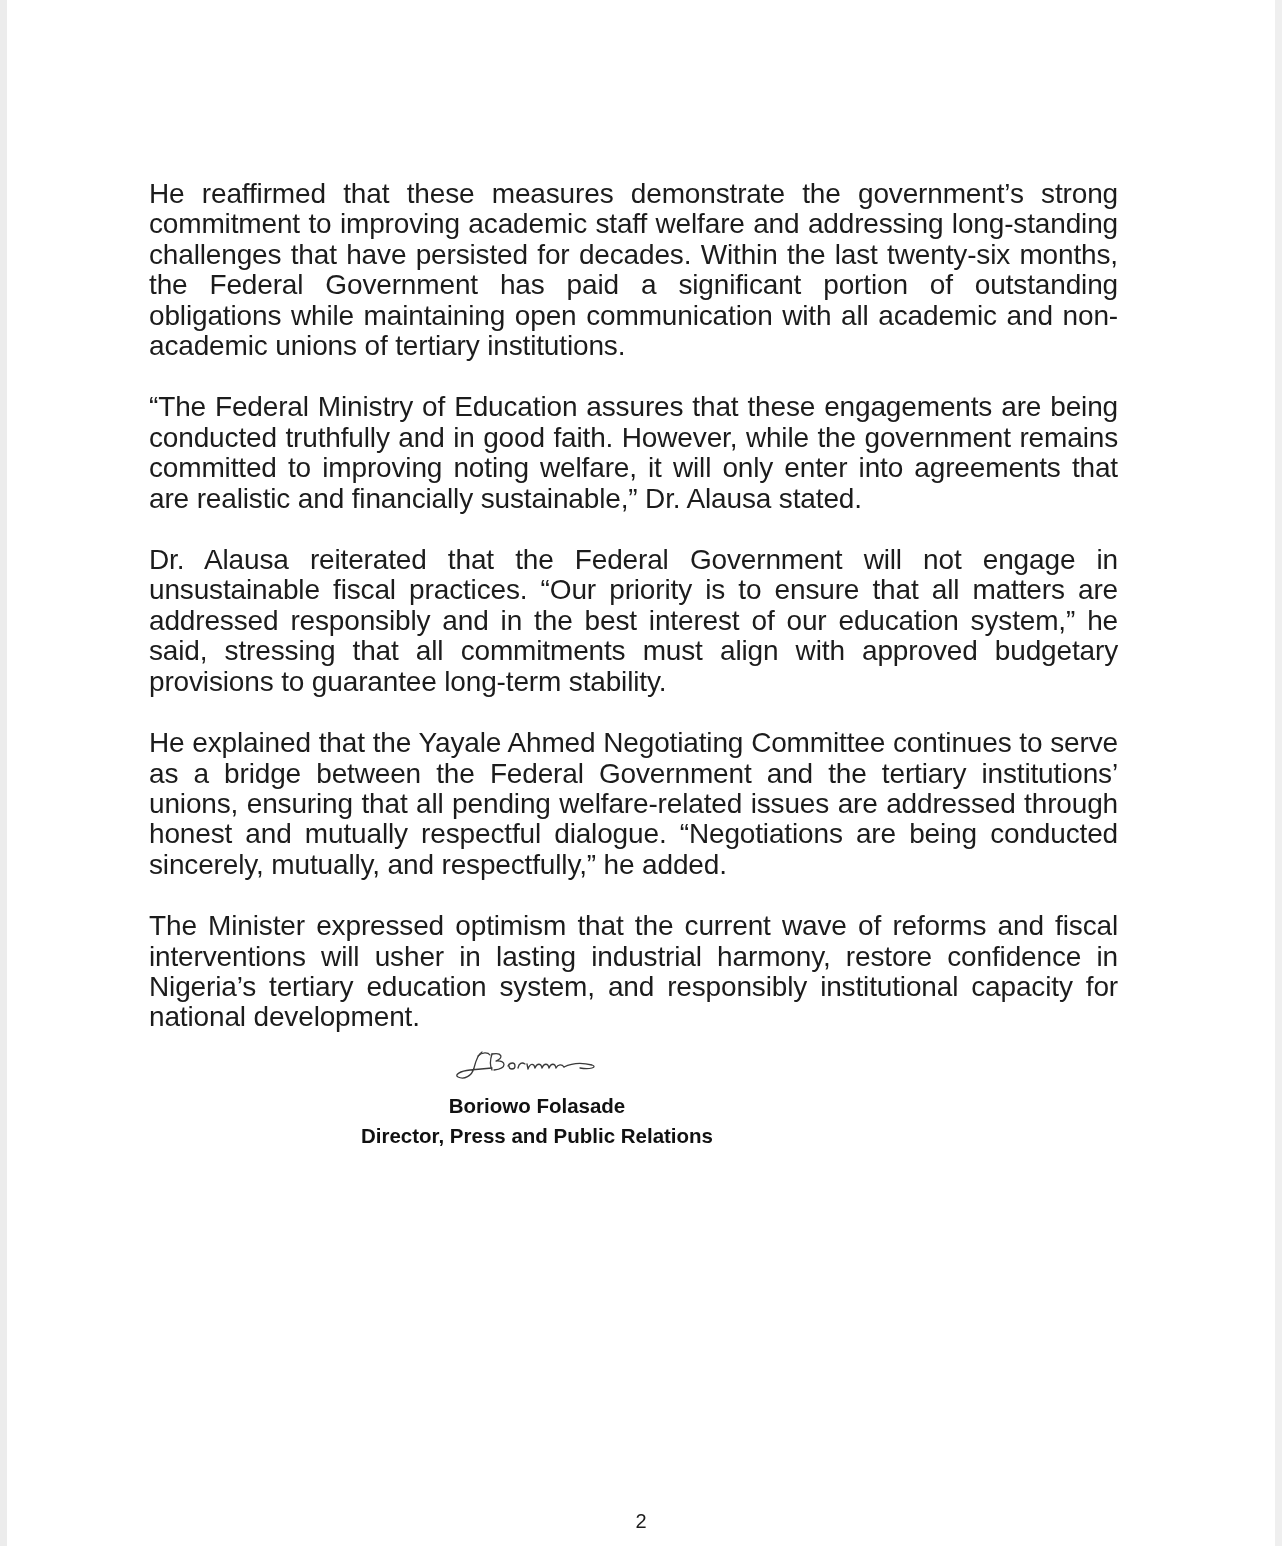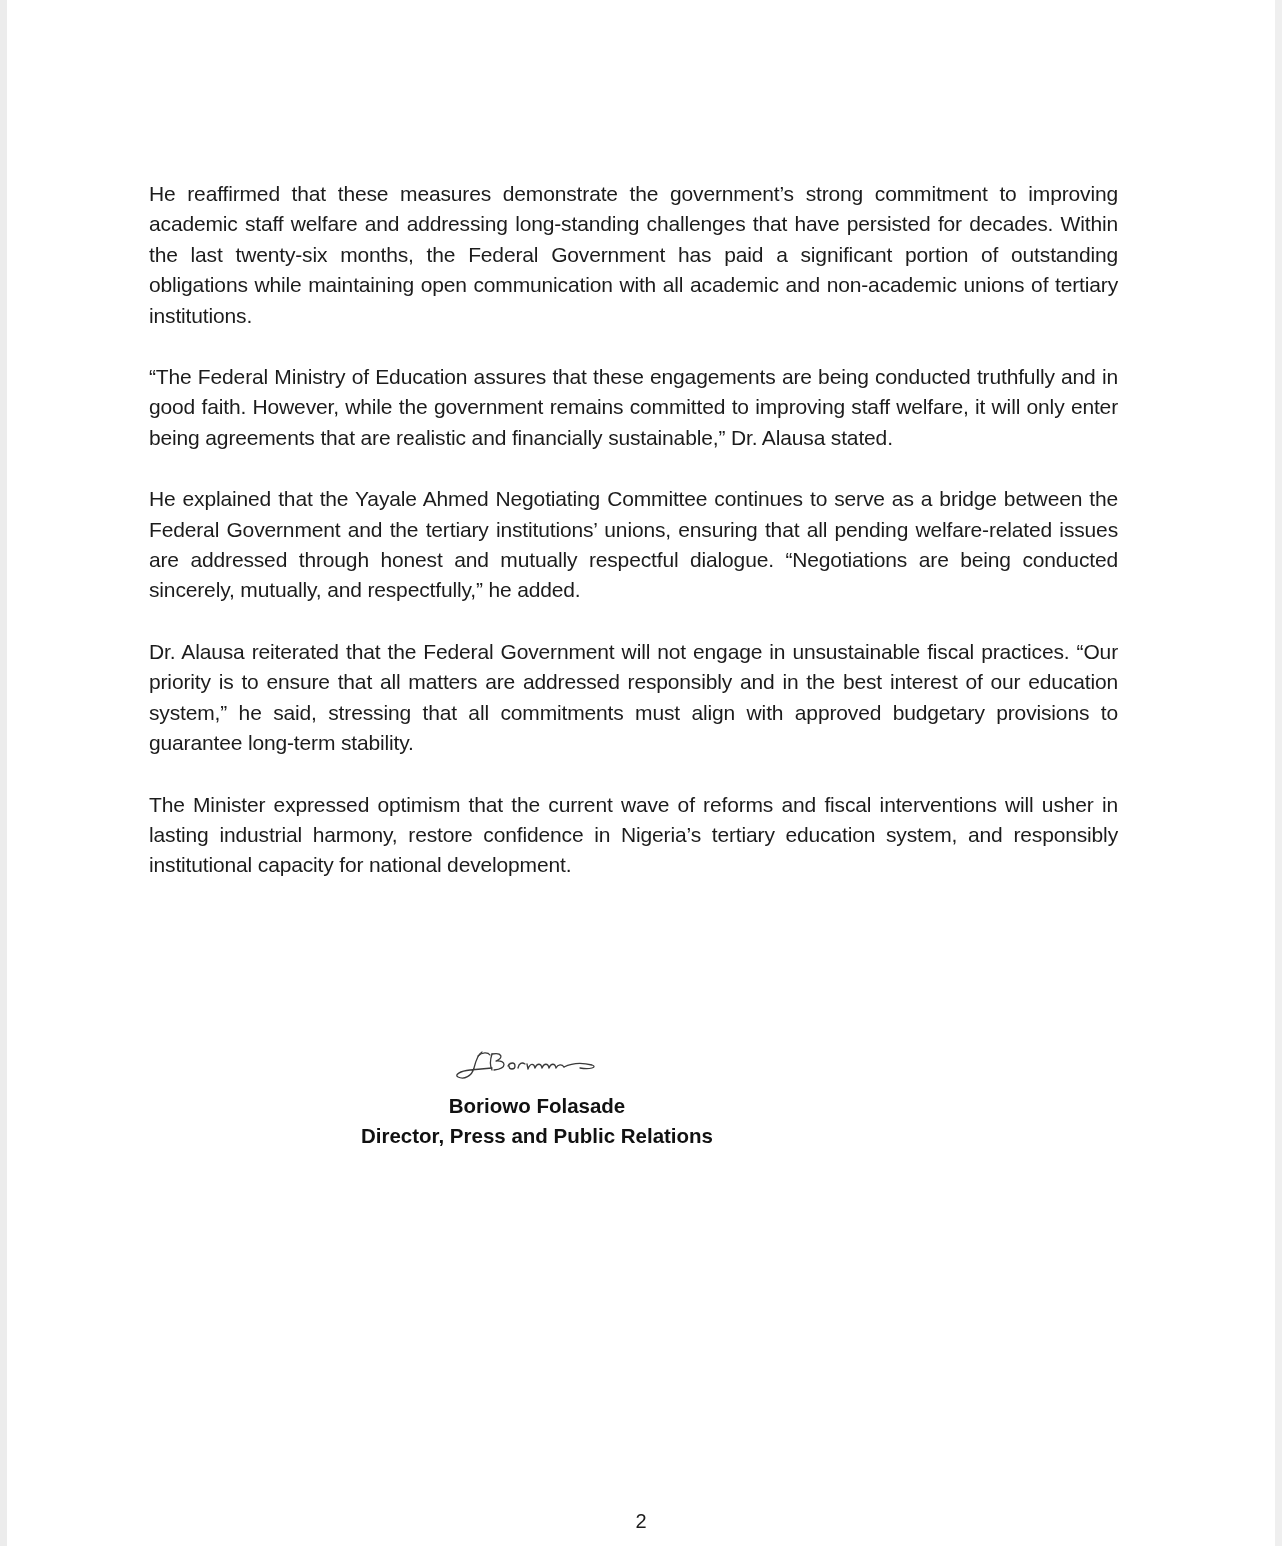--- a/index.html
+++ b/index.html
@@ -36,21 +36,21 @@
       background: #efefef;
     }
     .body-text {
       position: absolute;
       left: 149px;
       top: 179px;
       width: 969px;
     }
     .para {
       margin: 0 0 31px 0;
-      font-size: 21px;
+      font-size: 28px;
       line-height: 30.4px;
       text-align: justify;
       letter-spacing: -0.15px;
       word-spacing: 0px;
     }
     .signature-block {
       position: absolute;
       left: 7px;
       top: 1046px;
       width: 1060px;
@@ -83,23 +83,23 @@
 <body>
 
 <div class="page-edge-left"></div>
 
 <div class="page"></div>
 
 <div class="page-edge-right"></div>
 
 <div class="body-text">
   <p class="para">He reaffirmed that these measures demonstrate the government’s strong commitment to improving academic staff welfare and addressing long-standing challenges that have persisted for decades. Within the last twenty-six months, the Federal Government has paid a significant portion of outstanding obligations while maintaining open communication with all academic and non-academic  unions of tertiary institutions.</p>
-  <p class="para">“The Federal Ministry of Education assures that these engagements are being conducted truthfully and in good faith. However, while the government remains committed to improving staff welfare, it will only enter being agreements that are realistic and financially sustainable,” Dr. Alausa stated.</p>
+  <p class="para">“The Federal Ministry of Education assures that these engagements are being conducted truthfully and in good faith. However, while the government remains committed to improving noting welfare, it will only enter into agreements that are realistic and financially sustainable,” Dr. Alausa stated.</p>
+  <p class="para">Dr. Alausa reiterated that the Federal Government will not engage in unsustainable fiscal practices. “Our priority is to ensure that all matters are addressed responsibly and in the best interest of our education system,” he said, stressing that all commitments must align with approved budgetary provisions to guarantee long-term stability.</p>
   <p class="para">He explained that the Yayale Ahmed Negotiating Committee continues to serve as a bridge between the Federal Government and the tertiary institutions’ unions, ensuring that all pending welfare-related issues are addressed through honest and mutually respectful dialogue. “Negotiations are being conducted sincerely, mutually, and respectfully,” he added.</p>
-  <p class="para">Dr. Alausa reiterated that the Federal Government will not engage in unsustainable fiscal practices. “Our priority is to ensure that all matters are addressed responsibly and in the best interest of our education system,” he said, stressing that all commitments must align with approved budgetary provisions to guarantee long-term stability.</p>
   <p class="para">The Minister expressed optimism that the current wave of reforms and fiscal interventions will usher in lasting industrial harmony, restore confidence in Nigeria’s tertiary education system, and responsibly institutional capacity for national development.</p>
 </div>
 
 <div class="signature-block">
   <svg class="signature" viewBox="0 0 170 36" xmlns="http://www.w3.org/2000/svg">
     <g fill="none" stroke="#3a3a3a" stroke-width="1.3" stroke-linecap="round" stroke-linejoin="round">
 
       <path d="M30 6 C26 8, 24 14, 22 22 C20 30, 12 34, 6 31 C2 29, 8 25, 18 24 L40 22"></path>
       <path d="M26 10 C30 6, 36 6, 38 9"></path>
 

